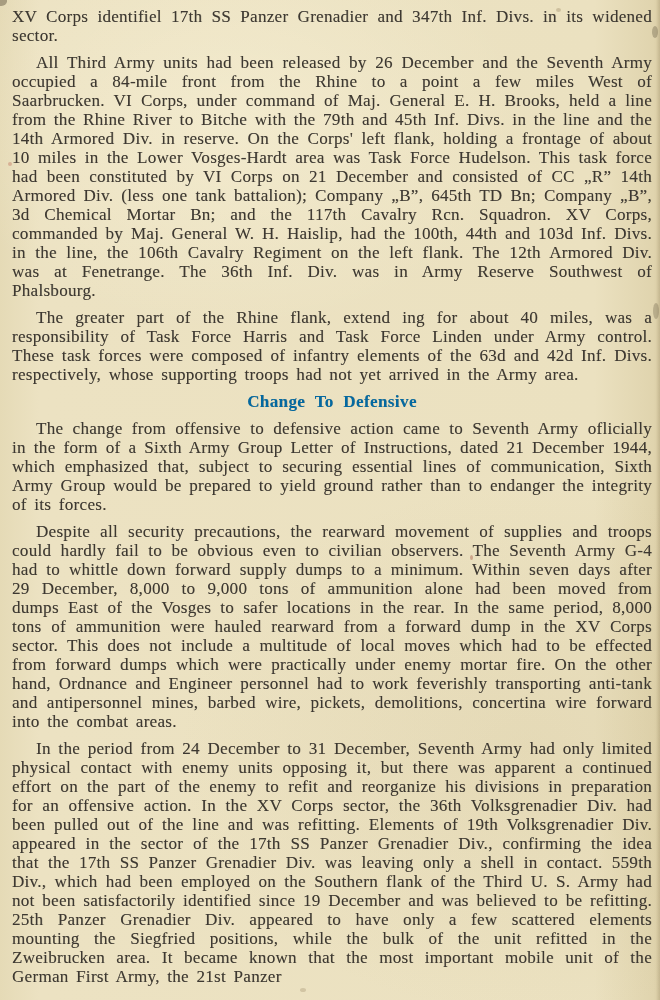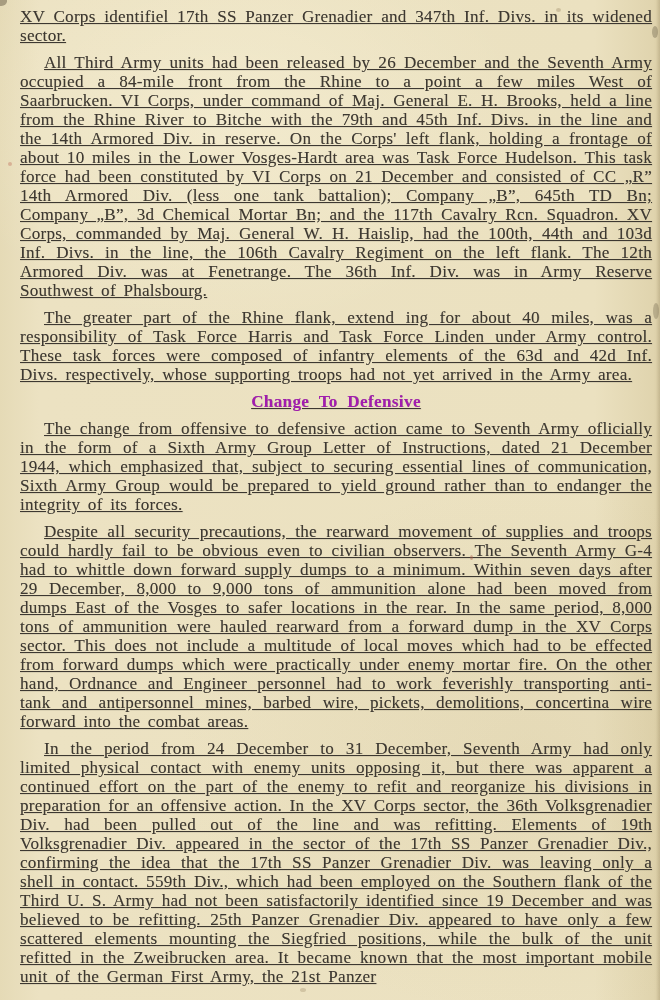--- a/index.html
+++ b/index.html
@@ -12,44 +12,43 @@
       radial-gradient(ellipse 420px 300px at 35% 12%, rgba(255,250,228,0.35), rgba(255,250,228,0) 70%),
       radial-gradient(ellipse 500px 380px at 80% 75%, rgba(189,170,122,0.14), rgba(189,170,122,0) 70%),
       linear-gradient(90deg, #e5dab6 0%, #ece2c2 6%, #ebe1c0 90%, #e0d4ae 99%, #d9cca4 100%);
     background-color: #eae0bf;
     font-family: "Liberation Serif", "DejaVu Serif", serif;
   }
   .page {
     box-sizing: border-box;
     width: 660px;
     height: 1000px;
-    padding: 7px 8px 0 20px;
+    padding: 7px 8px 0 12px;
     color: #3d3831;
     font-size: 17px;
     line-height: 19px;
     text-align: justify;
     letter-spacing: 0.3px;
     word-spacing: 3px;
     text-shadow: 0.3px 0.3px 0 rgba(61,56,49,0.35);
-    text-decoration: underline;
   }
   .para {
     margin: 0 0 8px 0;
     text-indent: 24px;
   }
   .para.no-indent { text-indent: 0; }
   .heading {
     margin: 3px 0 8px 0;
     text-align: center;
     font-size: 17px;
     font-weight: bold;
     letter-spacing: 0.4px;
     word-spacing: 5px;
     text-indent: 0;
-    color: #a21caf;
+    color: #0369a1;
   }
   
   .speck {
     position: absolute;
     border-radius: 50%;
     pointer-events: none;
   }
   .speck.s1 { left: 0;   top: 0;   width: 7px;  height: 6px; background: rgba(90,80,60,0.45); border-radius: 0 0 80% 0; }
   .speck.s2 { left: 652px; top: 26px;  width: 6px; height: 12px; background: rgba(95,85,62,0.35); }
   .speck.s3 { left: 653px; top: 303px; width: 6px; height: 16px; background: rgba(95,85,62,0.30); }

